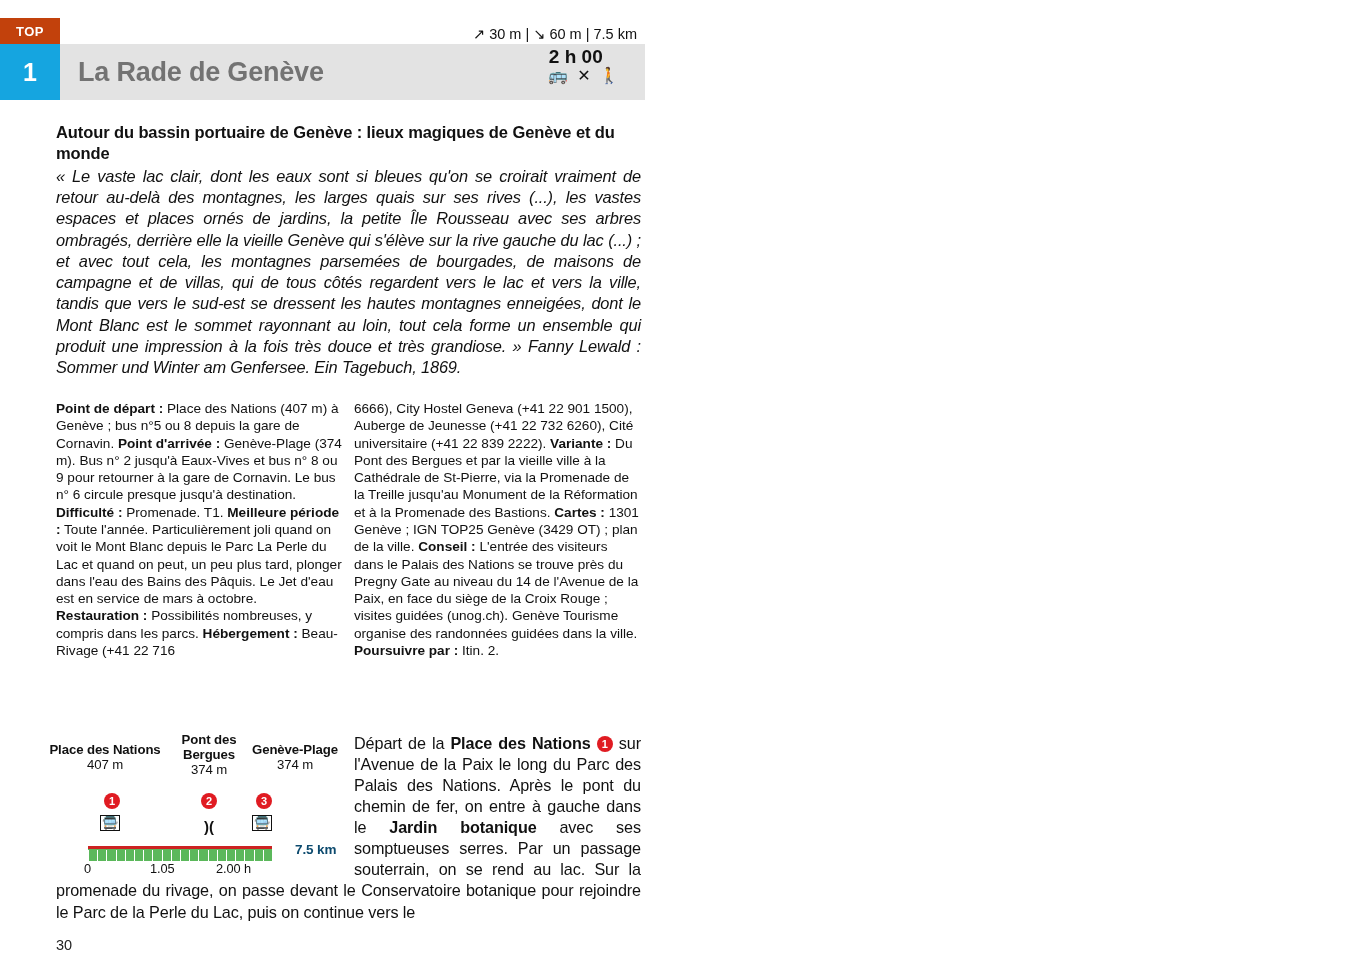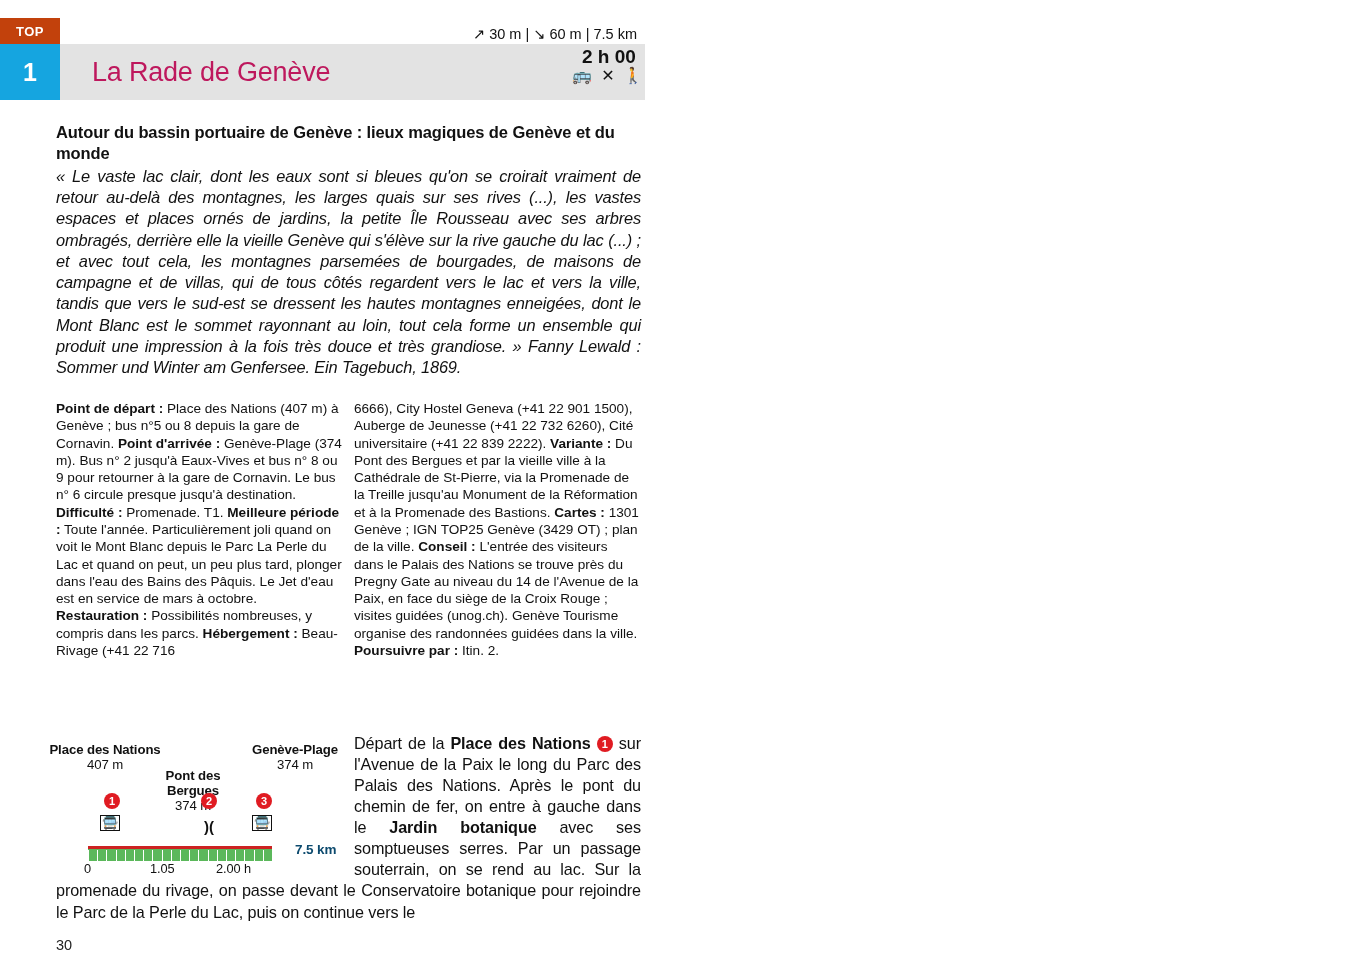--- a/index.html
+++ b/index.html
@@ -30,24 +30,24 @@
     flex:1; text-align:right; font-size:14.5px; color:#111;
     padding-right:8px; padding-bottom:2px; white-space:nowrap;margin-top:8px;
   }
   .hdr-mainrow { display:flex; height:56px; background:#e3e3e3; }
   .num-badge {
     width:60px; background:#15a5e0; color:#fff;
     font-size:25px; font-weight:bold;
     display:flex; align-items:center; justify-content:center;
   }
   .hdr-title {
-    flex:1; font-size:27px; font-weight:normal; color:#be185d;
-    display:flex; align-items:center; padding-left:32px; letter-spacing:-.2px;
-  }
-  .hdr-right { text-align:center; padding-right:0; padding-top:3px; }
+    flex:1; font-size:27px; font-weight:bold; color:#737373;
+    display:flex; align-items:center; padding-left:18px; letter-spacing:-.2px;
+  }
+  .hdr-right { text-align:left; padding-right:24px; padding-top:3px; }
   .hdr-time { font-size:19px; font-weight:bold; line-height:1.05; }
   .hdr-icons { font-size:16px; line-height:1.1; letter-spacing:2px; }
 
   
   .lead {
     position:absolute; left:56px; top:122px; width:585px;
     font-size:16.5px; font-weight:bold; line-height:1.28; letter-spacing:-.1px;
   }
   .quote {
     position:absolute; left:56px; top:166px; width:585px;
@@ -69,21 +69,21 @@
   .profile-float {
     float:left; width:300px; height:140px; margin:4px 10px 0 -12px; shape-margin:4px;
   }
 
   
   .prof { position:relative; width:300px; height:140px; font-size:12.5px; }
   .prof-labels { position:relative; height:56px; }
   .pl { position:absolute; text-align:center; font-weight:bold; font-size:13.2px; line-height:1.12; }
   .pl .alt { font-weight:normal; display:block; }
   .pl-1 { left:0px;   top:6px;  width:122px; }
-  .pl-2 { left:104px; top:-4px; width:90px;margin-top:36px; }
+  .pl-2 { left:120px; top:-4px; width:90px; }
   .pl-3 { left:202px; top:6px;  width:98px; }
   .pl-1 .alt, .pl-3 .alt { text-align:center; }
   .dots { position:relative; height:22px; }
   .dot {
     position:absolute; width:16px; height:16px; border-radius:50%;
     background:#e01b22; color:#fff; font-size:11px; font-weight:bold;
     display:flex; align-items:center; justify-content:center;
   }
   .dot-1 { left:60px; } .dot-2 { left:157px; } .dot-3 { left:212px; }
   .busrow { position:relative; height:20px; }

